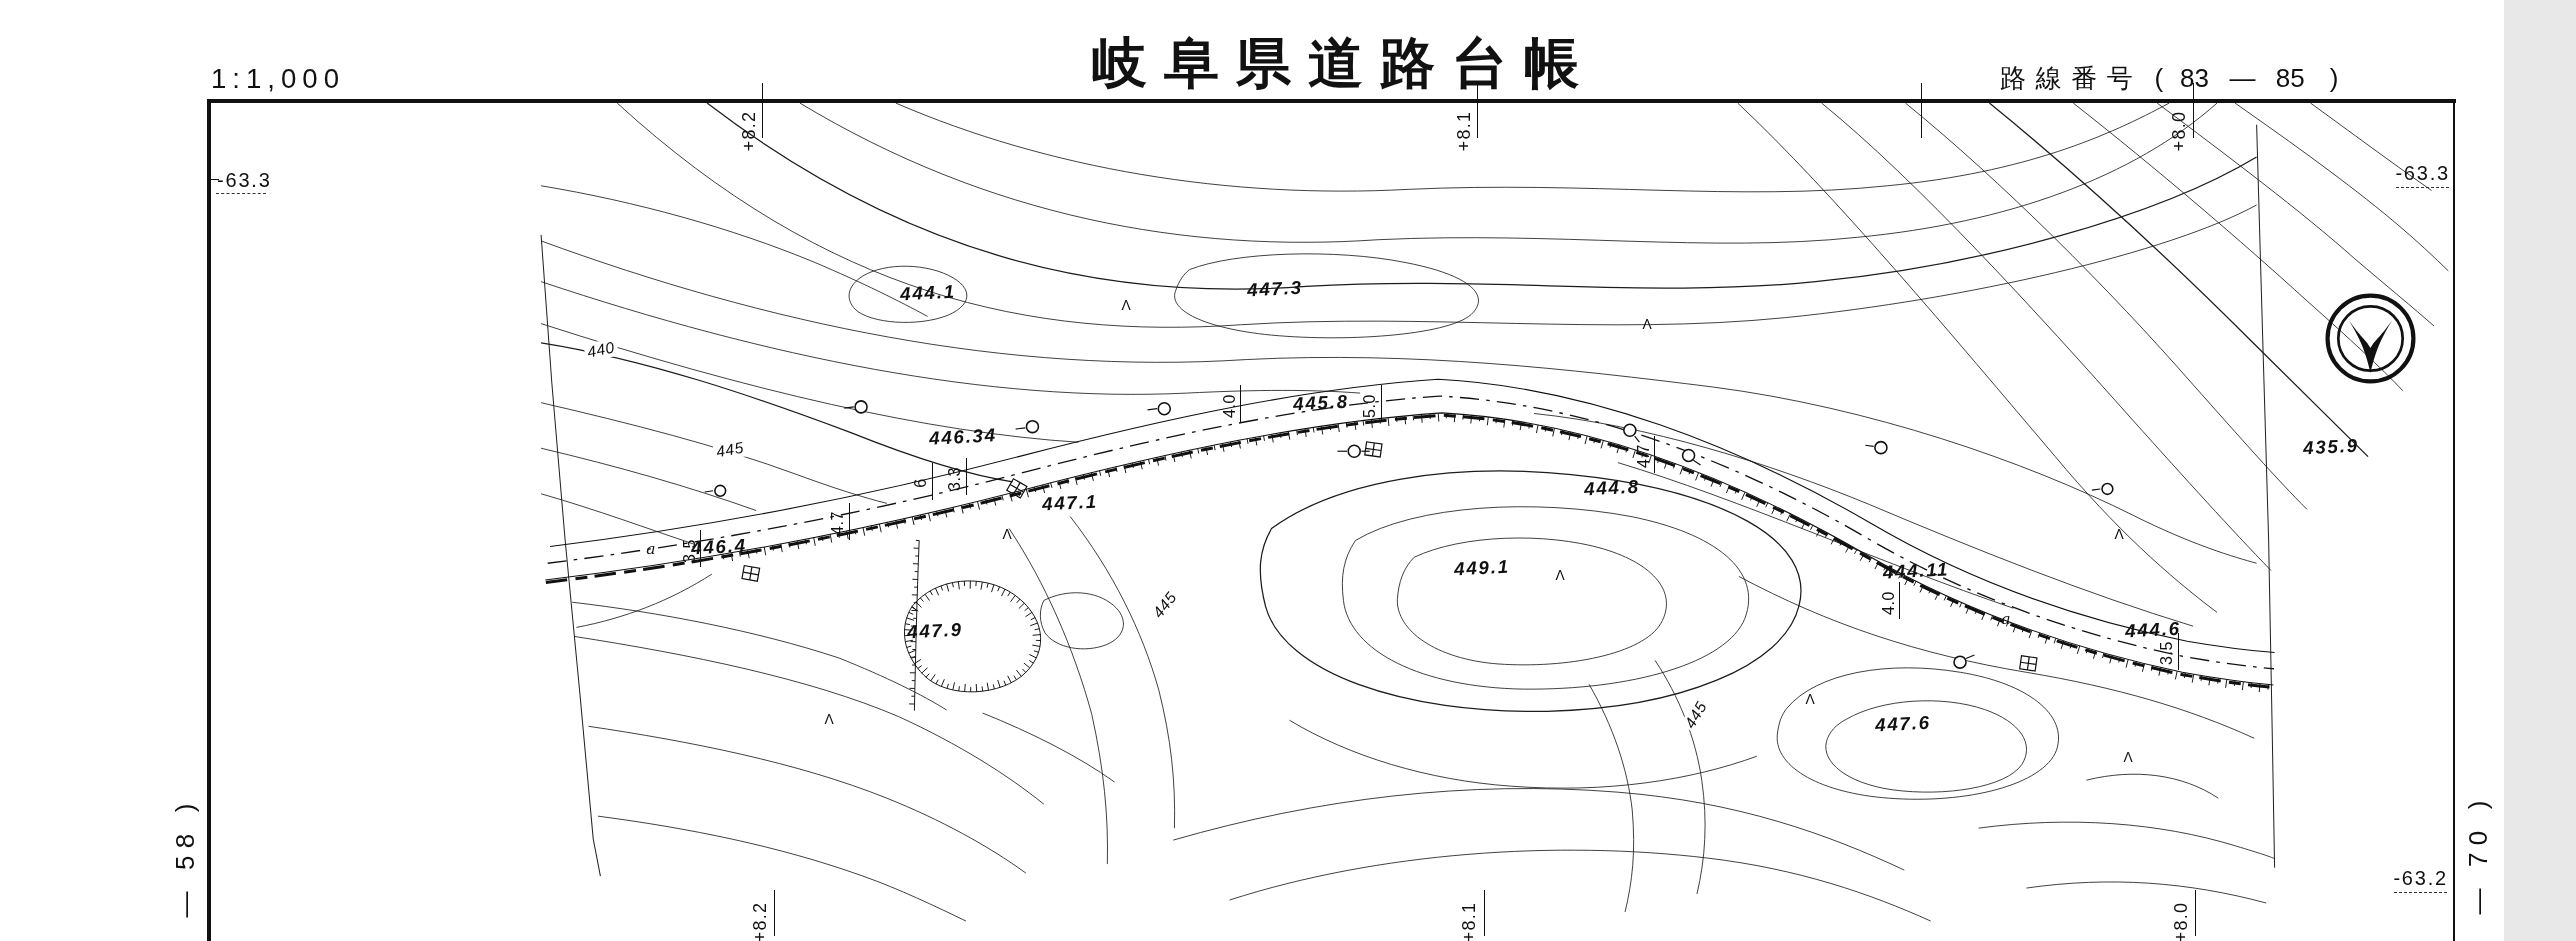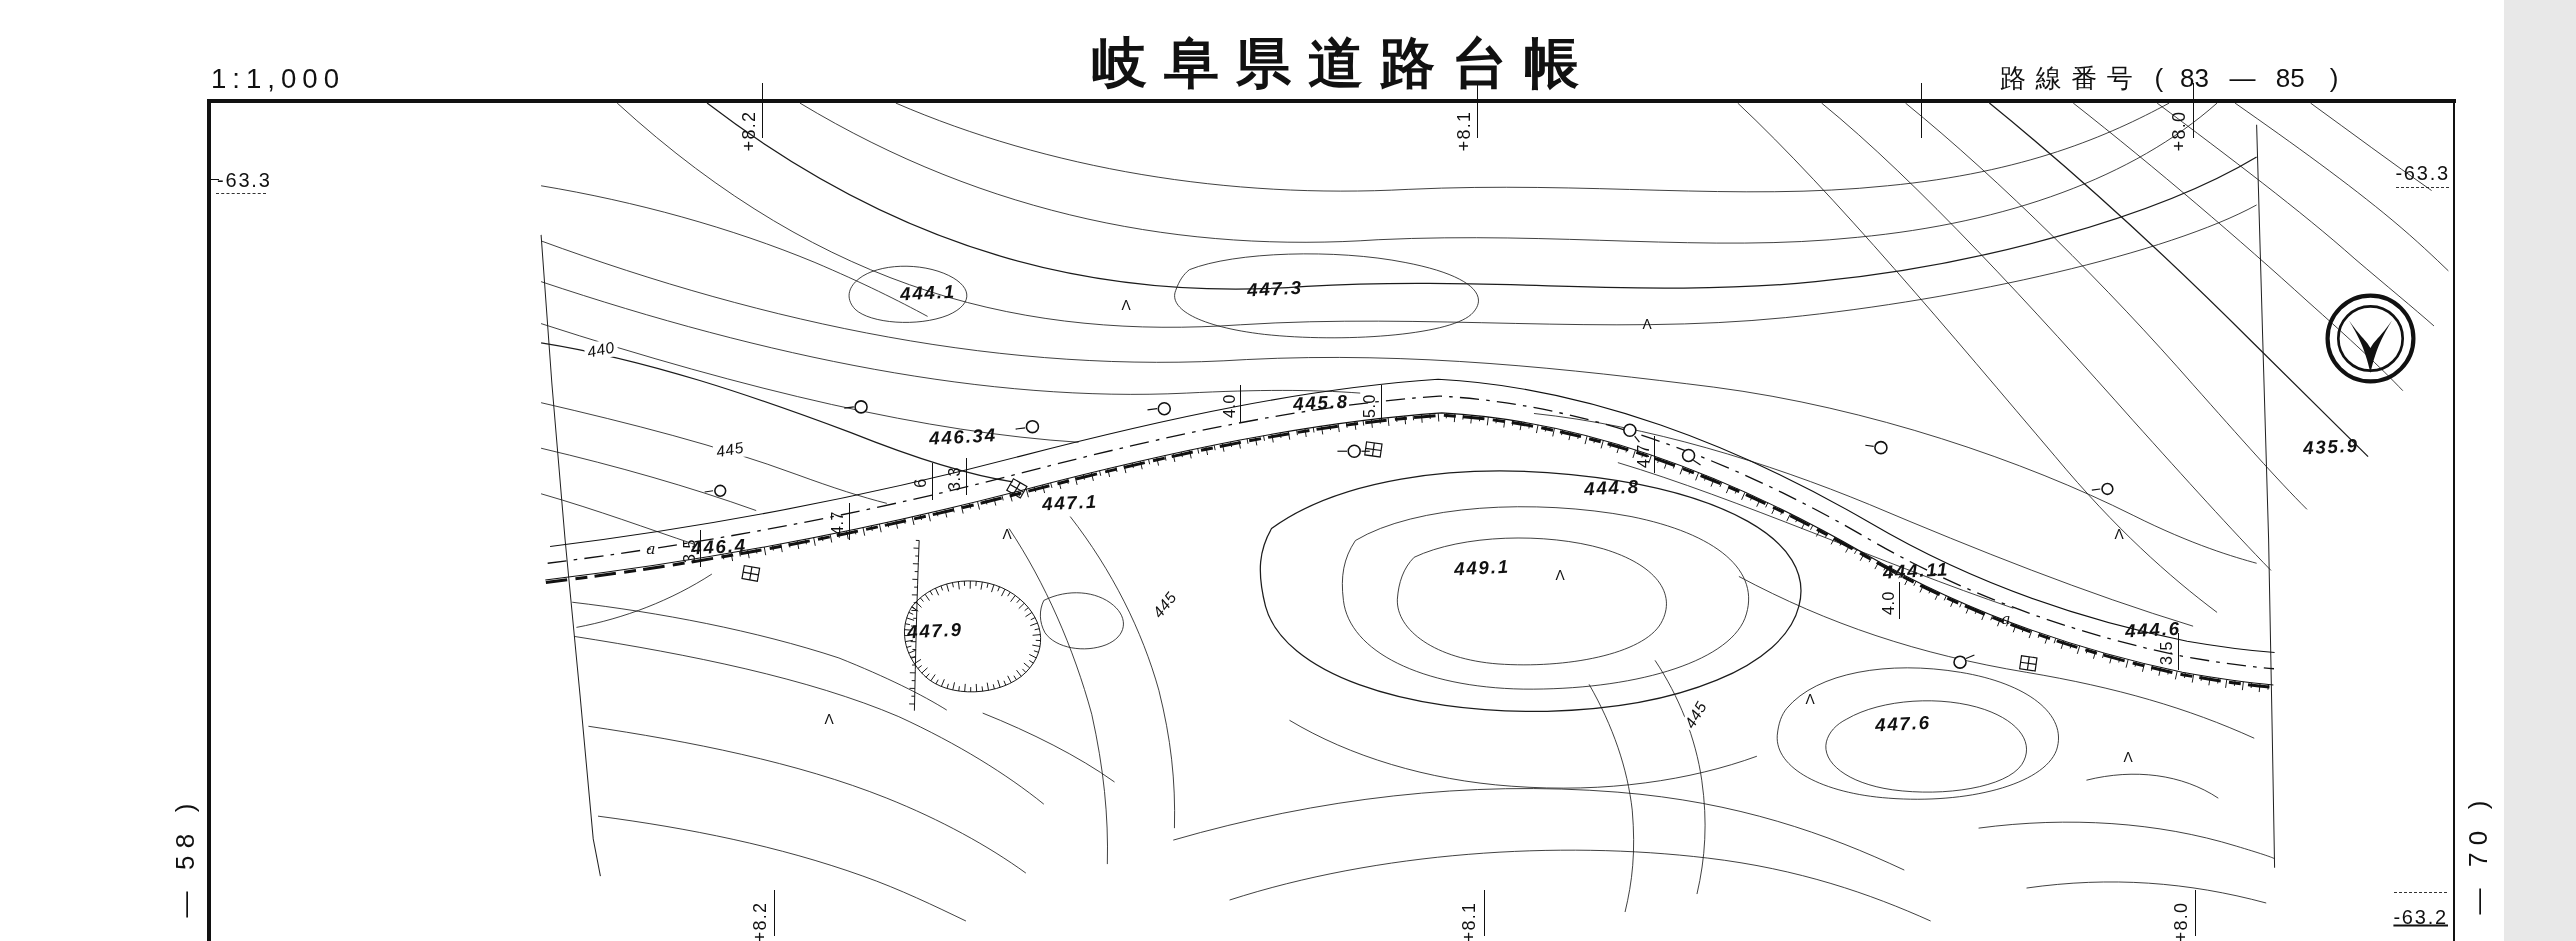--- a/index.html
+++ b/index.html
@@ -69,21 +69,21 @@
   <div class="abs b-left"></div>
   <div class="abs b-right"></div>
 
   <div class="abs corner-lbl" style="left:217px;top:180px;transform:translate(0,-50%);">-63.3</div>
   <div class="abs hline" style="left:209px;top:179px;width:9.6px;"></div>
   <div class="abs dash-ul" style="left:216px;top:193px;width:50px;"></div>
 
   <div class="abs corner-lbl" style="left:2450px;top:173px;transform:translate(-100%,-50%);">-63.3</div>
   <div class="abs dash-ul" style="left:2396px;top:187px;width:53px;"></div>
 
-  <div class="abs corner-lbl" style="left:2448px;top:917px;transform:translate(-100%,-50%);text-decoration:underline;">-63.2</div>
+  <div class="abs corner-lbl" style="left:2448px;top:878px;transform:translate(-100%,-50%);">-63.2</div>
   <div class="abs dash-ul" style="left:2394px;top:892px;width:53px;"></div>
 
   <div class="abs side-rot" style="left:185px;top:857px;">— 58 )</div>
   <div class="abs side-rot" style="left:2478px;top:854px;">— 70 )</div>
 
   <svg class="map" width="2576" height="942" viewBox="0 0 4299 1572">
 
     <g class="boundary">
       <path d="M 903 392 L 921 640 L 943 900 L 968 1160 L 990 1400 L 1002 1462"></path>
       <path d="M 3766 208 L 3776 560 L 3786 900 L 3792 1220 L 3796 1448"></path>

